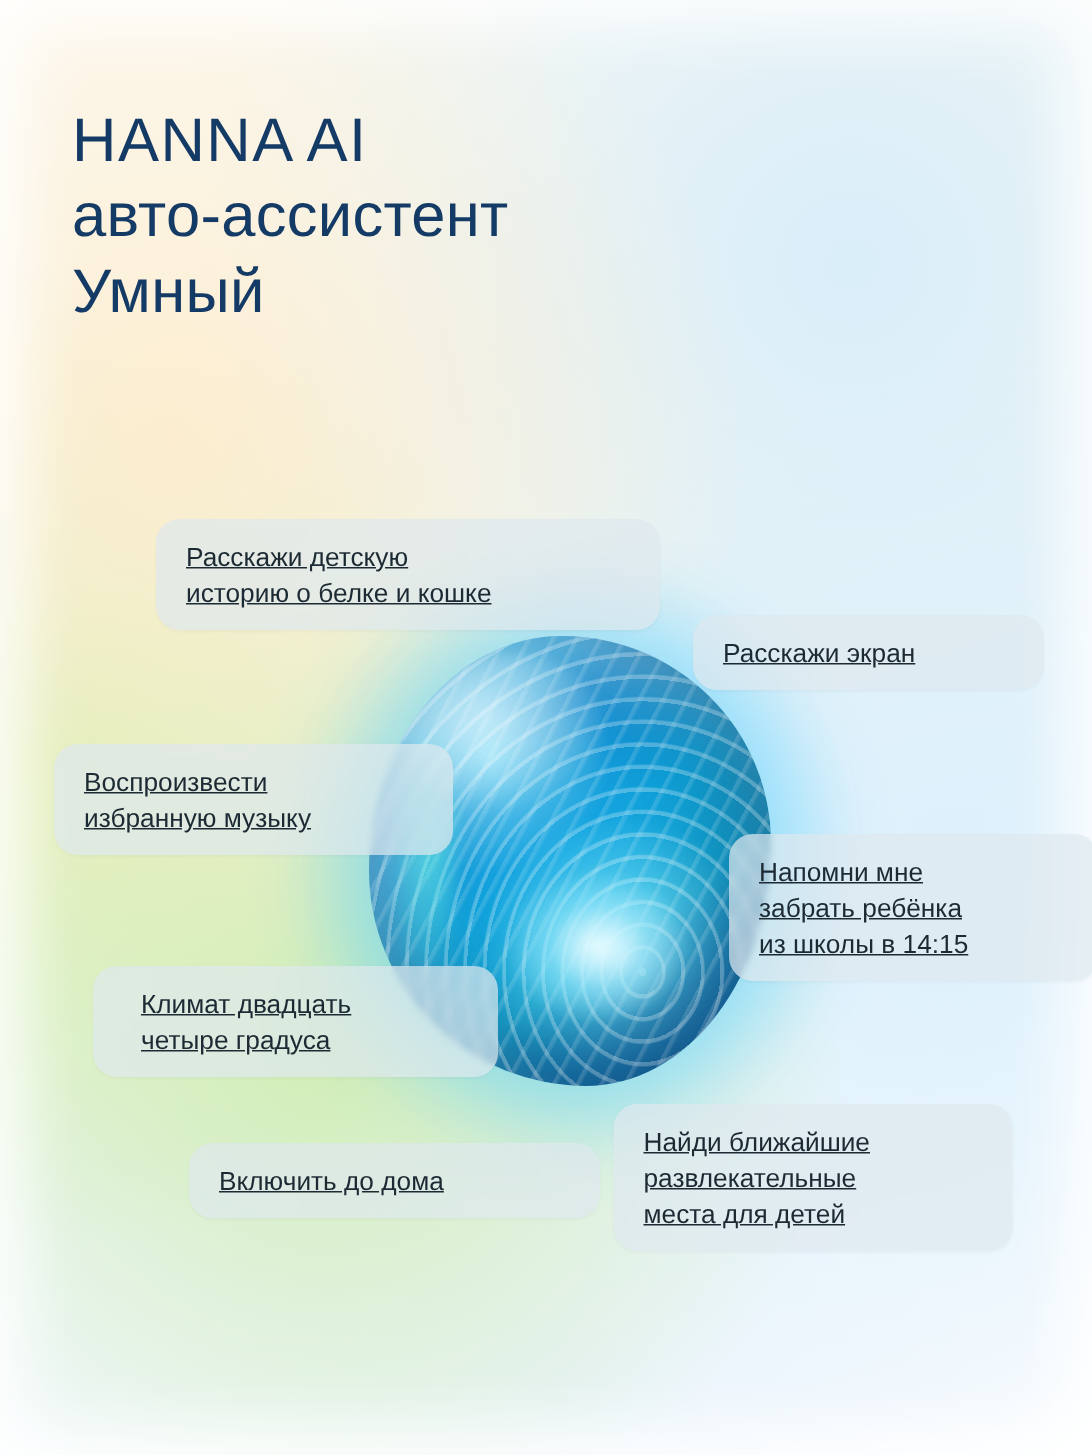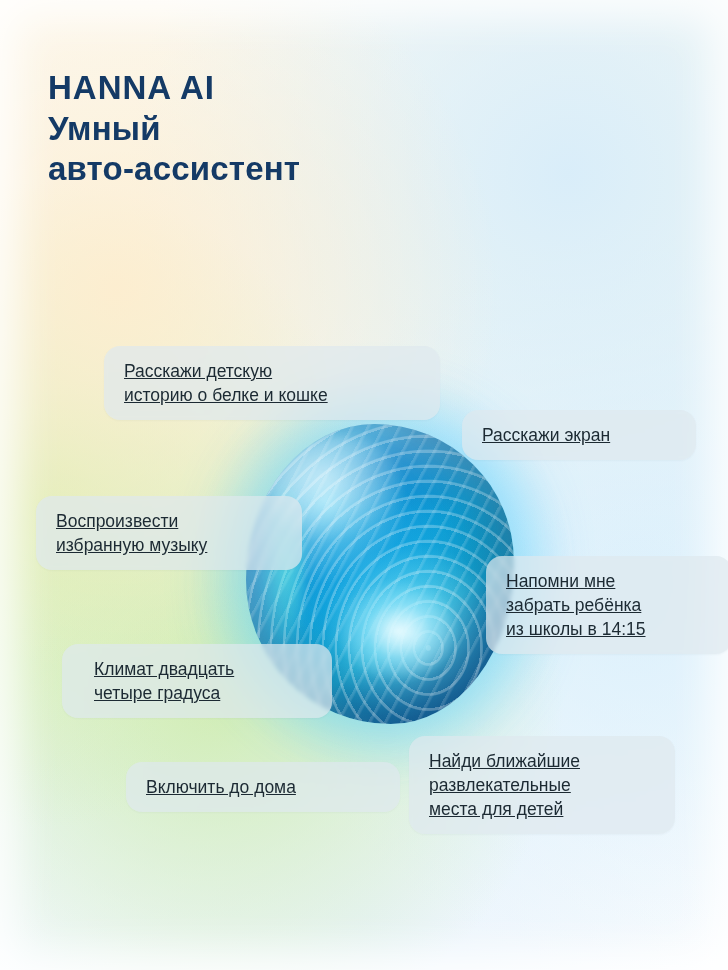--- a/index.html
+++ b/index.html
@@ -38,23 +38,23 @@
     pointer-events: none;
   }
   
   .title-block {
     position: absolute;
     left: 48px;
     top: 68px;
     color: #173a63;
   }
   .title-line {
-    font-size: 33px;
+    font-size: 41px;
     line-height: 1.23;
-    font-weight: 700;
+    font-weight: 400;
     letter-spacing: 0.2px;
     color: #143a66;
     white-space: nowrap;
   }
   .title-line.l1 { letter-spacing: 1px; }
   
   .orb-wrap {
     position: absolute;
     left: 246px;
     top: 424px;
@@ -152,22 +152,22 @@
 </head>
 <body>
 
 <div class="poster">
 
   <div class="bg-layer"></div>
   <div class="bg-white-frame"></div>
 
   <div class="title-block">
     <div class="title-line l1">HANNA AI</div>
+    <div class="title-line l3">авто-ассистент</div>
     <div class="title-line l2">Умный</div>
-    <div class="title-line l3">авто-ассистент</div>
   </div>
 
   <div class="orb-wrap">
     <div class="orb-glow"></div>
     <div class="orb">
       <div class="orb-swirl"></div>
       <div class="orb-edge-light"></div>
     </div>
   </div>
 

